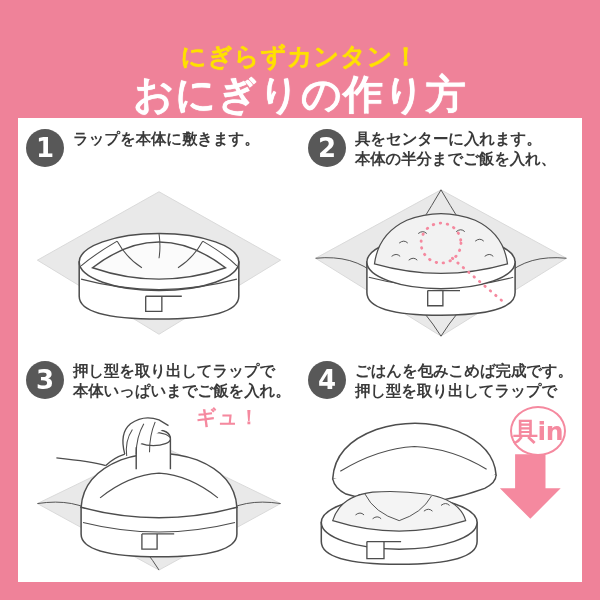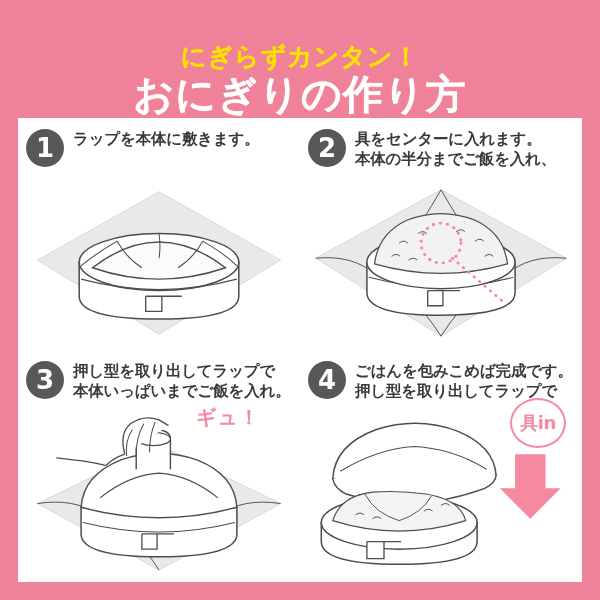--- a/index.html
+++ b/index.html
@@ -114,27 +114,27 @@
     font-weight: bold;
     font-size: 20px;
     letter-spacing: 1px;
     white-space: nowrap;
   }
   .sfx-gyu { left: 196px; top: 404px; }
 
   .gu-in {
     position: absolute;
     left: 492px;
-    top: 280px;
+    top: 288px;
     width: 52px;
     height: 46px;
     border: 2.5px solid #f5899f;
     border-radius: 50%;
     color: #f5899f;
-    font-size: 18px;
+    font-size: 25px;
     font-weight: bold;
     display: flex;
     align-items: center;
     justify-content: center;
     letter-spacing: -0.5px;
     background: transparent;
   }
 </style>
 </head>
 <body>

